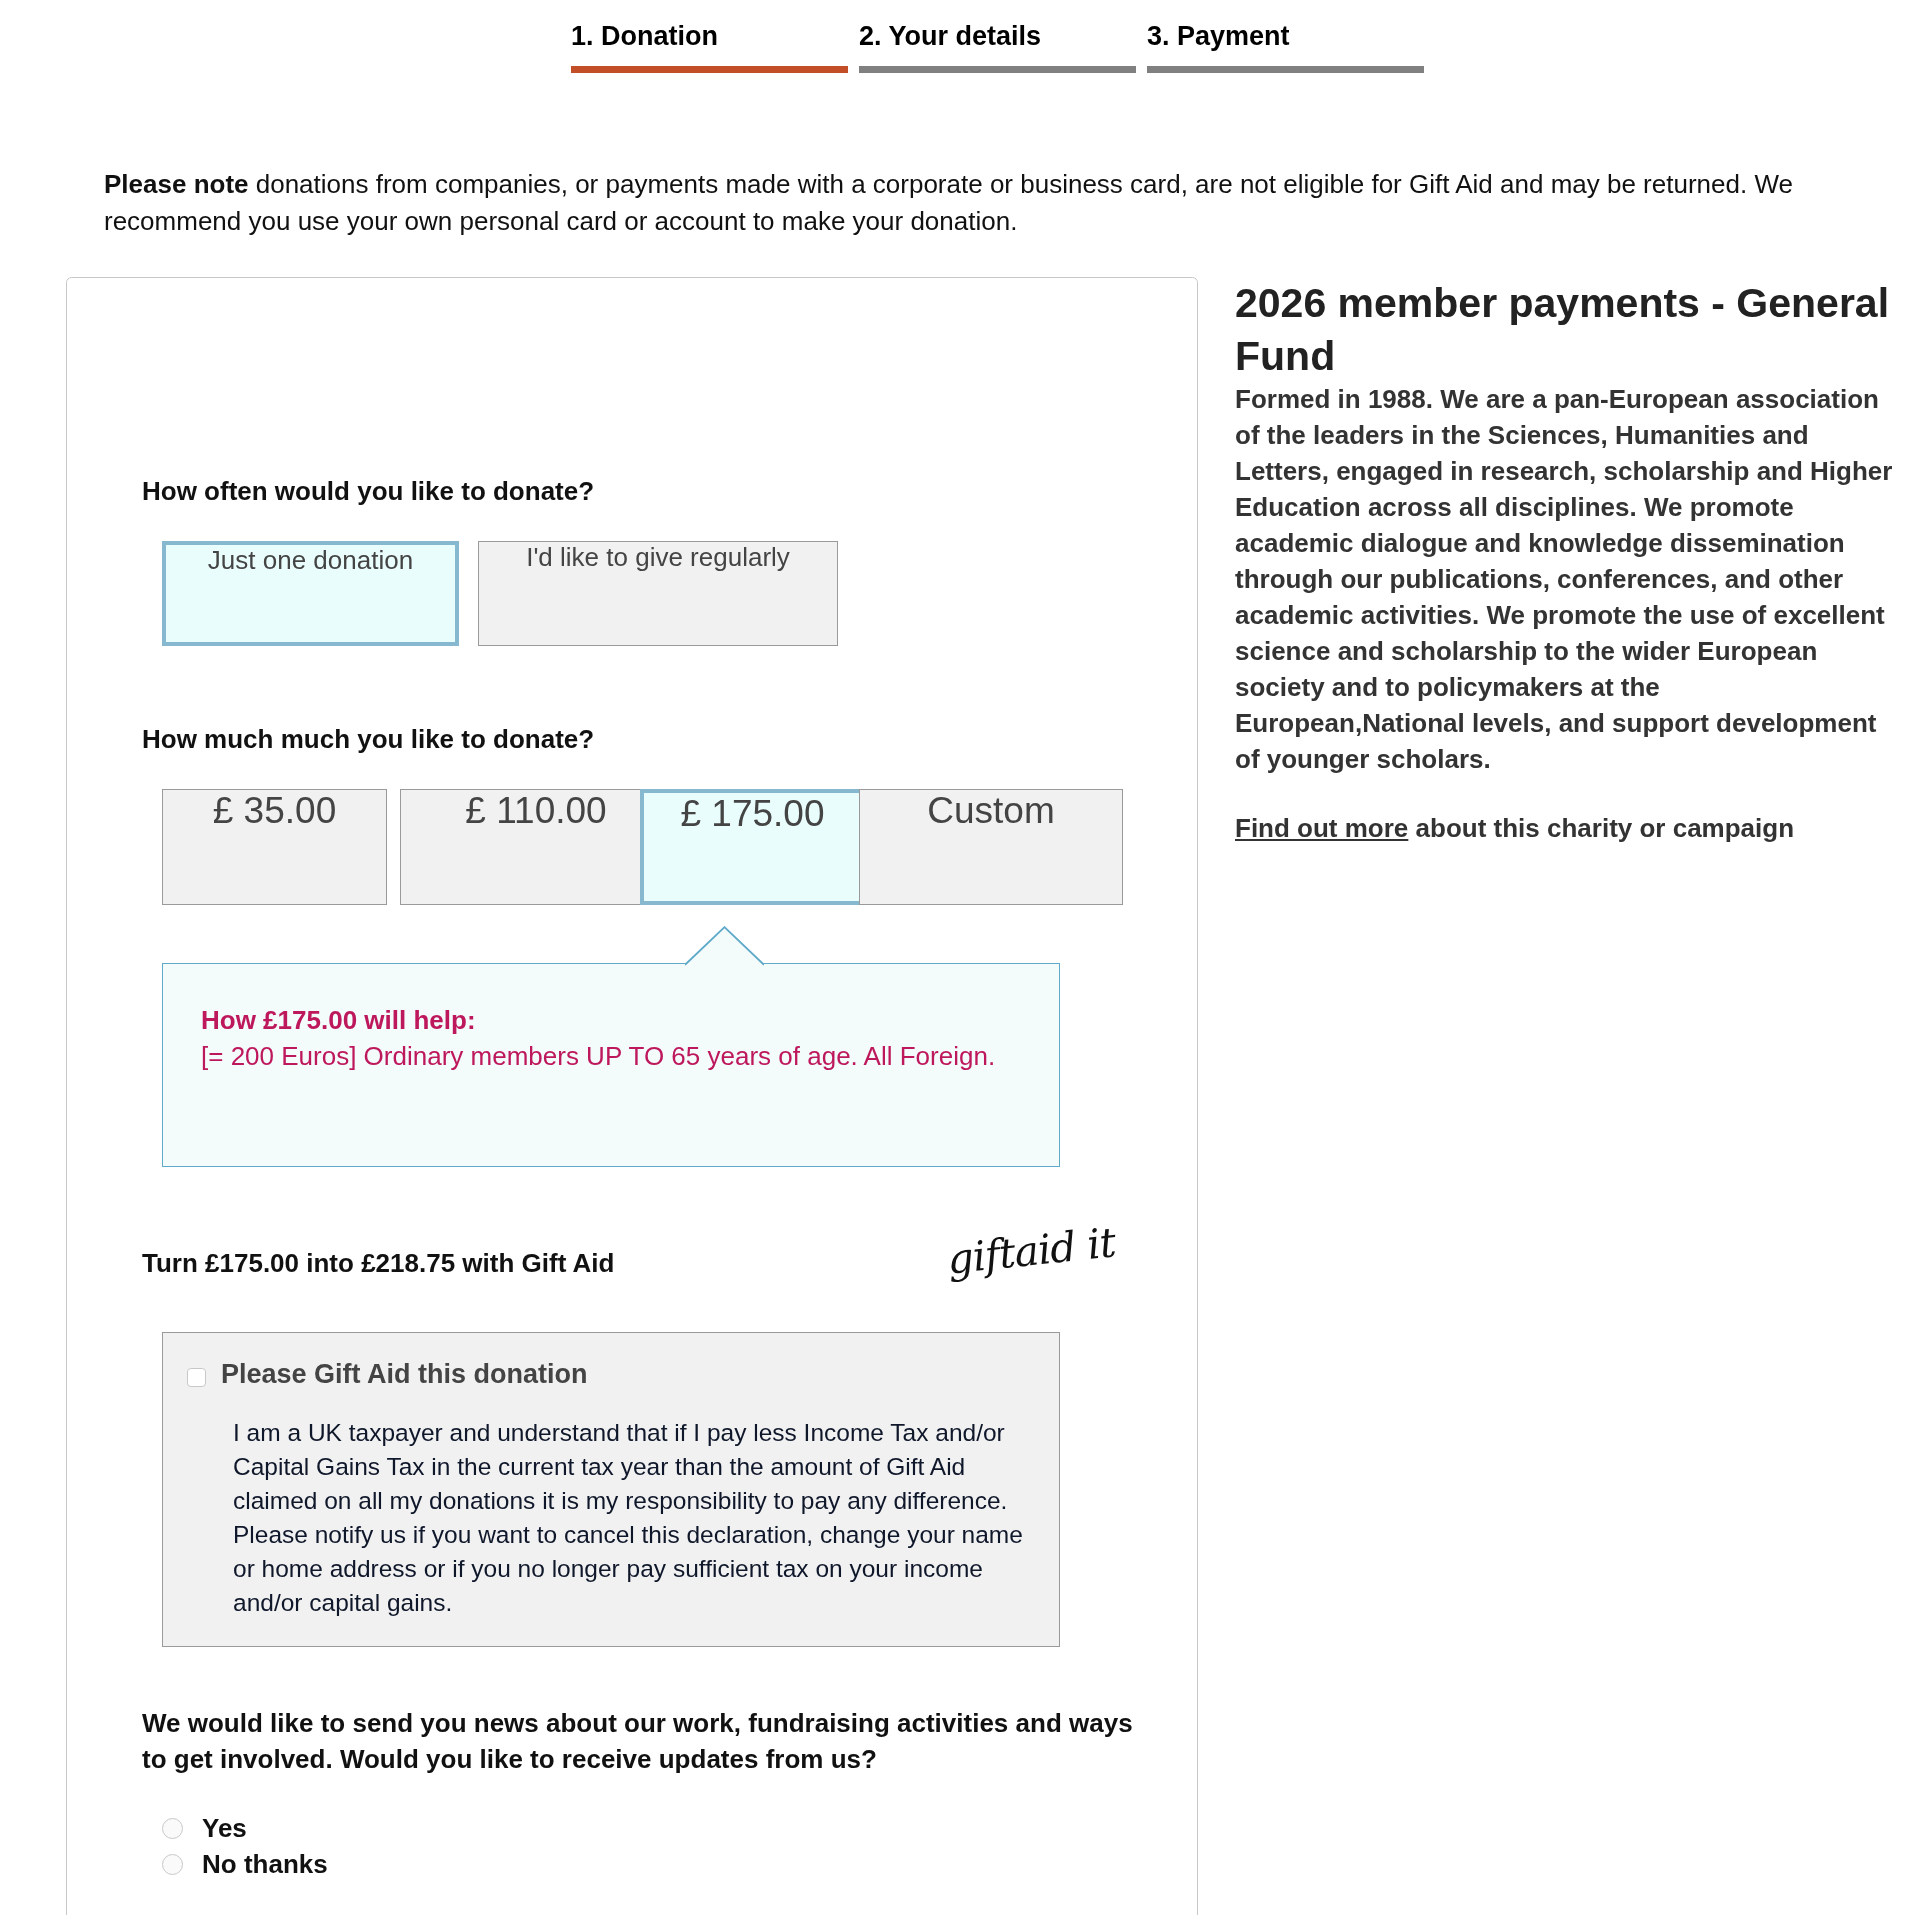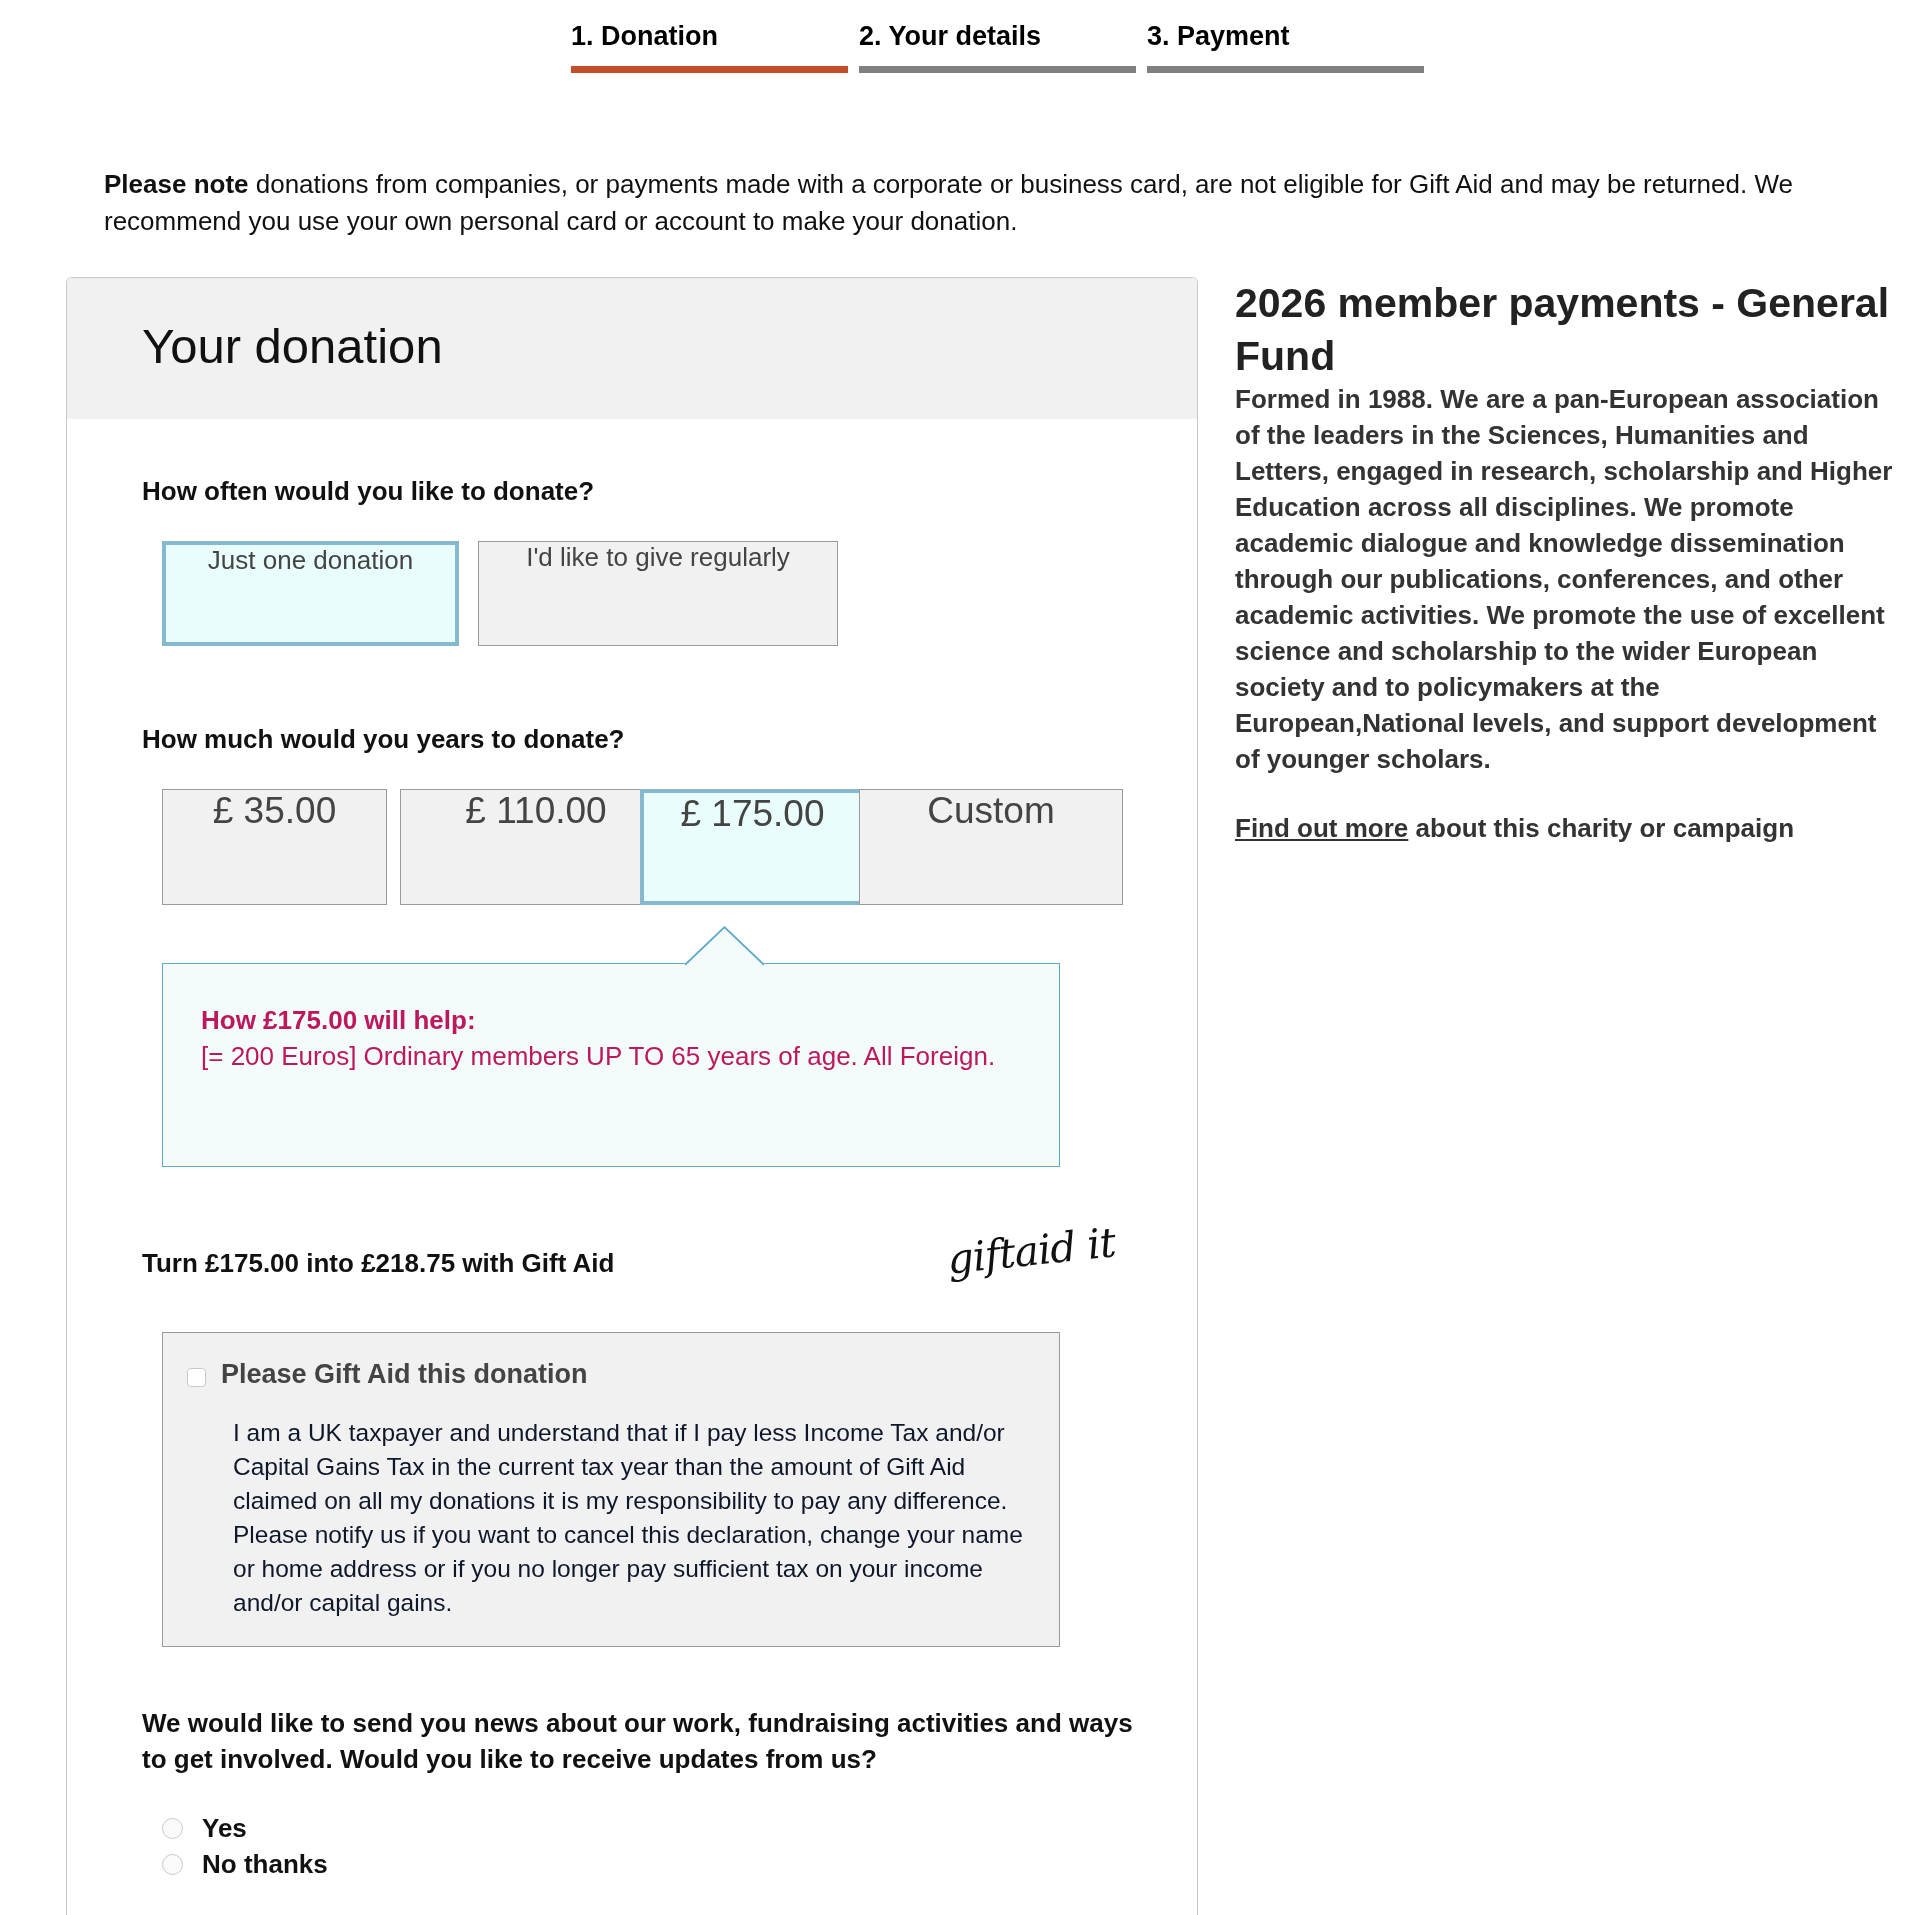--- a/index.html
+++ b/index.html
@@ -74,34 +74,31 @@
     <span class="step-label">3. Payment</span>
     <div class="step-bar"></div>
   </div>
 </div>
 
 <div class="abs note">
   <b>Please note</b><span> donations from companies, or payments made with a corporate or business card, are not eligible for Gift Aid and may be returned. We recommend you use your own personal card or account to make your donation.</span>
 </div>
 
 <div class="abs card">
-  <div class="card-header">
-    <div class="card-title">Your donation</div>
-  </div>
 
   <div class="q-label" style="left:75px; top:198px;">How often would you like to donate?</div>
 
   <div class="opt-btn freq selected" style="left:95px; top:263px; width:297px; height:105px;">
     <span>Just one donation</span>
   </div>
   <div class="opt-btn freq" style="left:411px; top:263px; width:360px; height:105px;">
     <span>I'd like to give regularly</span>
   </div>
 
-  <div class="q-label" style="left:75px; top:446px;">How much would you years to donate?</div>
+  <div class="q-label" style="left:75px; top:446px;">How much much you like to donate?</div>
 
   <div class="opt-btn amt" style="left:95px; top:511px; width:225px; height:116px;">
     <span>£ 35.00</span>
   </div>
   <div class="opt-btn amt" style="left:333px; top:511px; width:272px; height:116px;">
     <span>£ 110.00</span>
   </div>
   <div class="opt-btn amt selected" style="left:573px; top:511px; width:225px; height:116px;">
     <span>£ 175.00</span>
   </div>

